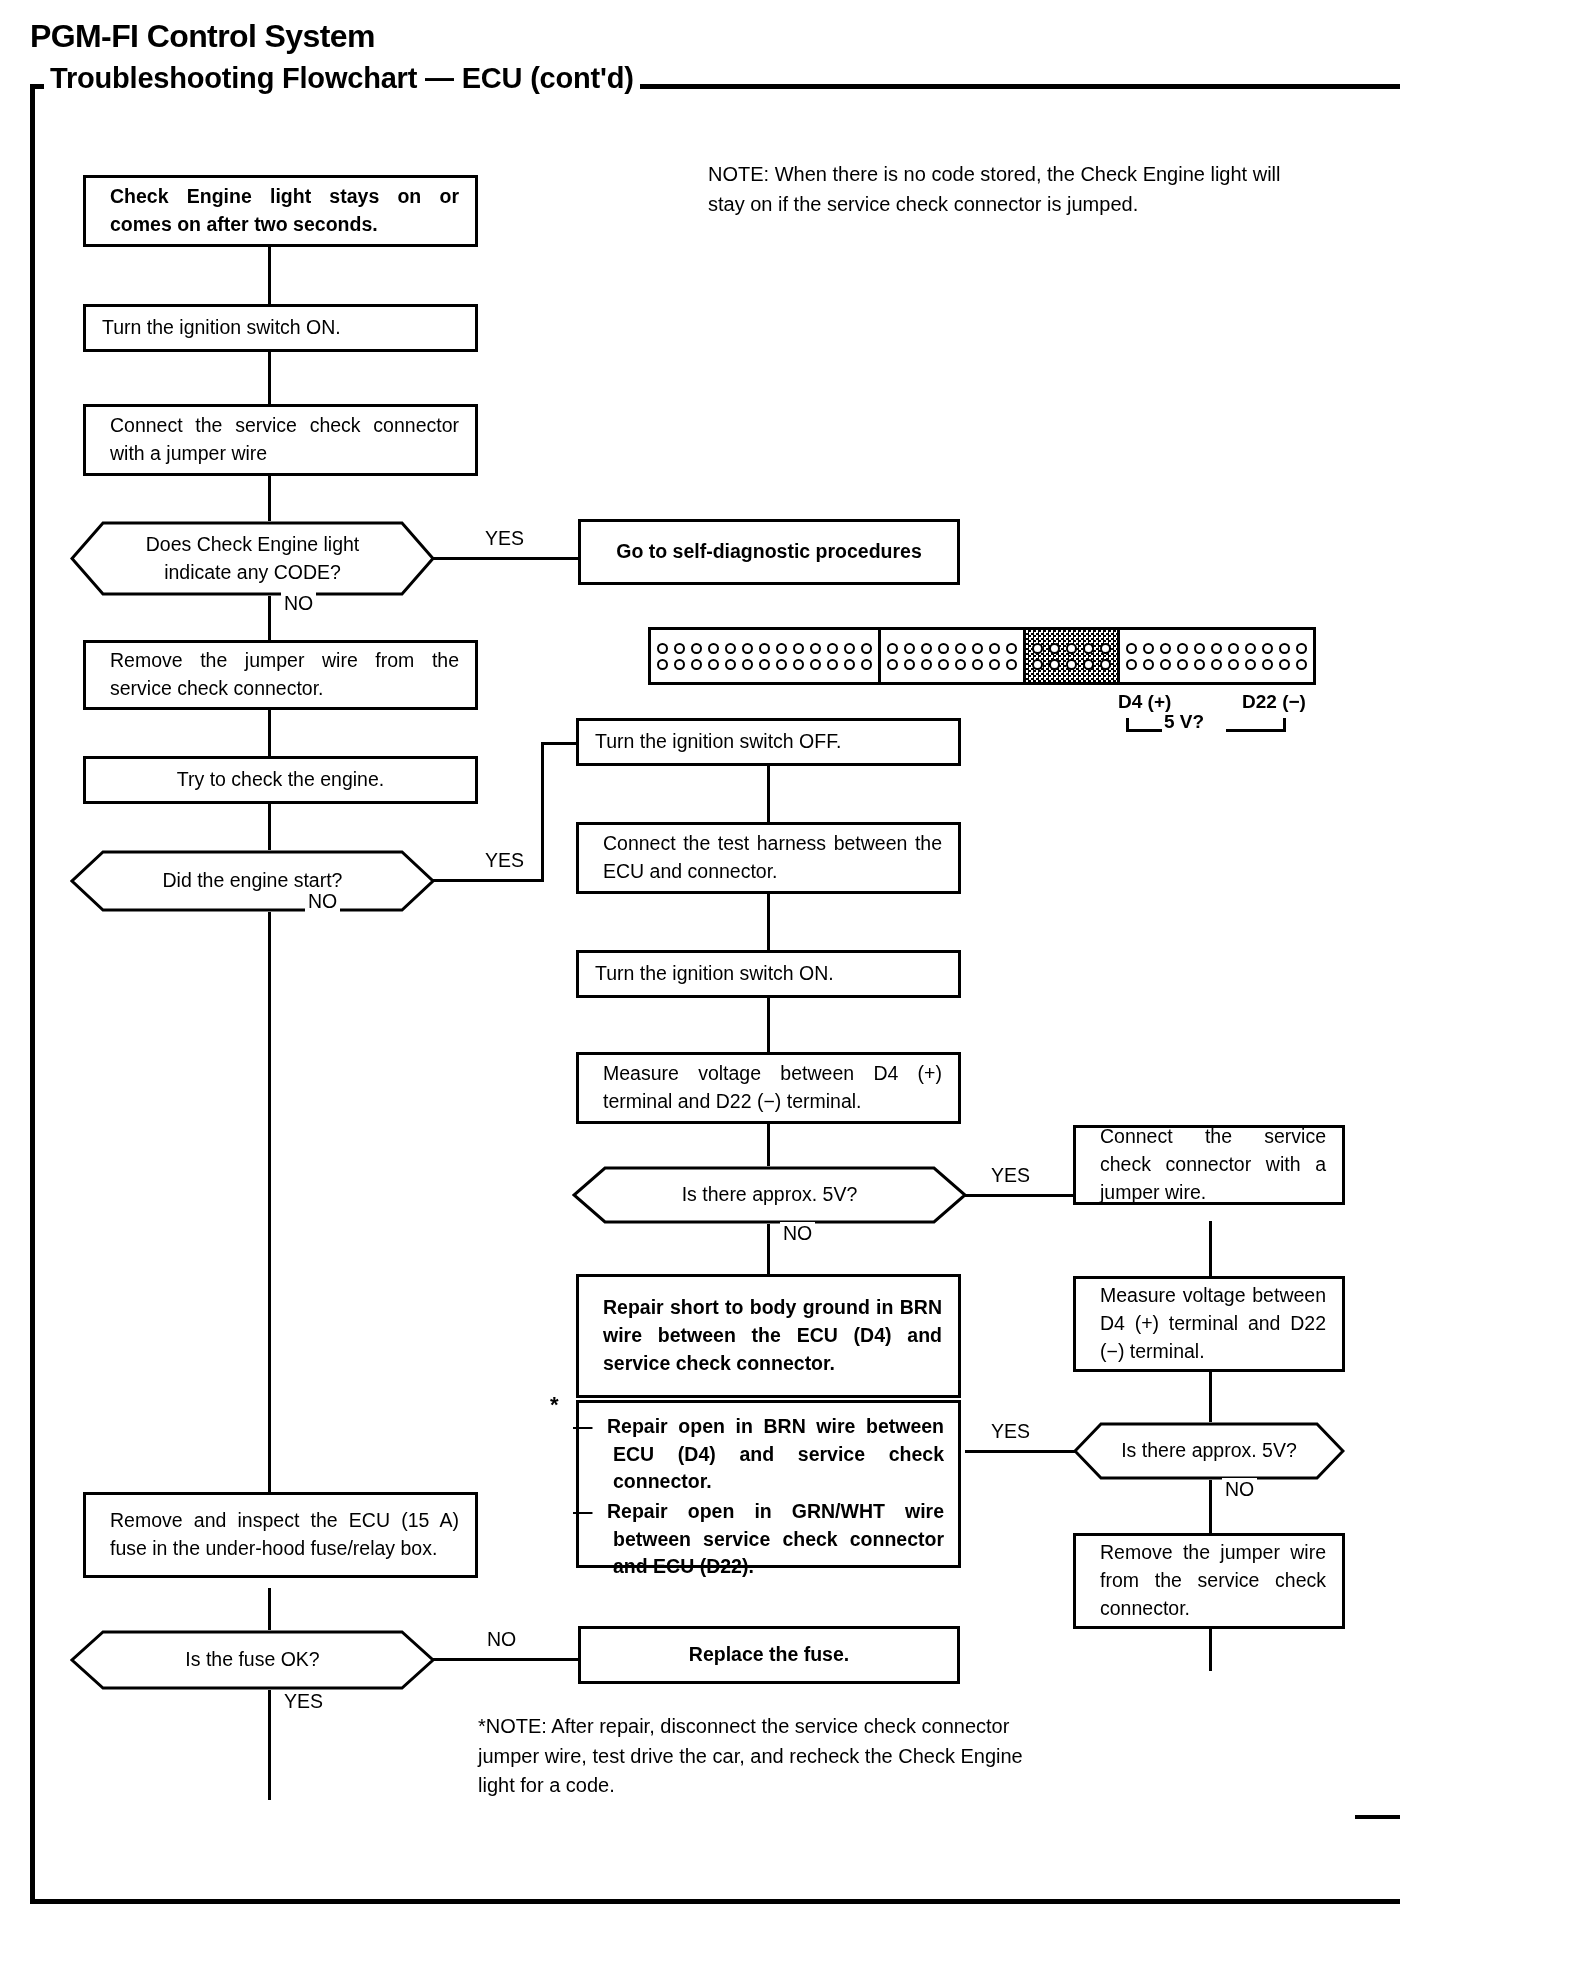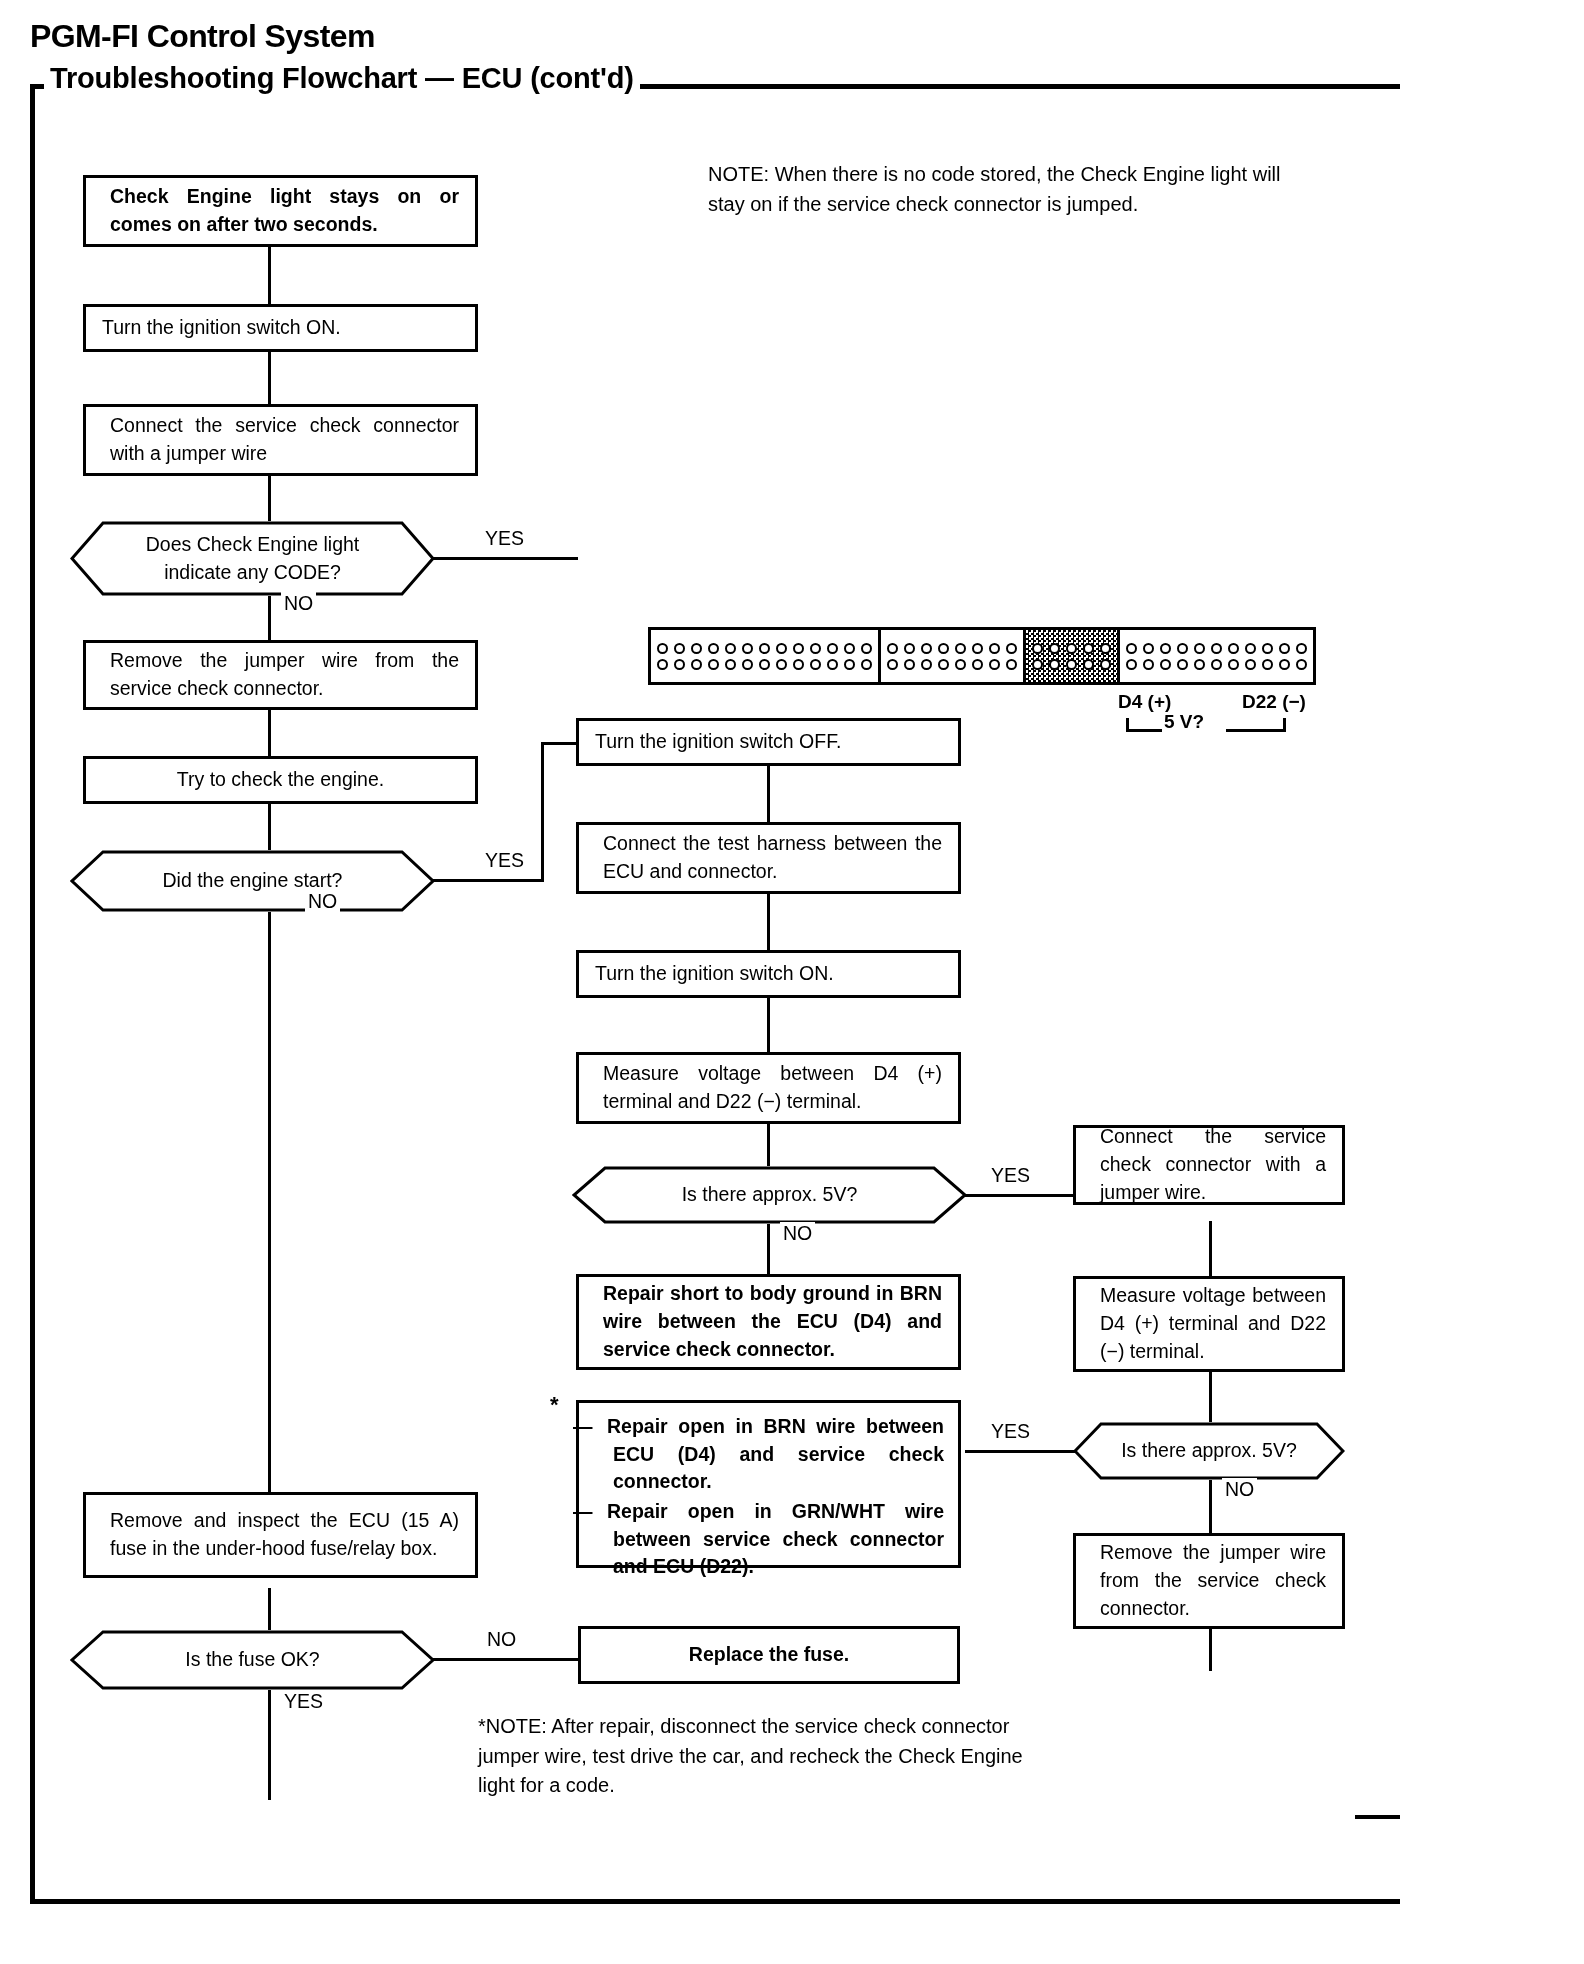--- a/index.html
+++ b/index.html
@@ -95,20 +95,23 @@
 
   <div class="hex" style="left:70px;top:521px;width:365px;height:76px;">
     <svg width="365" height="75" viewBox="0 0 365 75">
       <polygon points="33,2 332,2 363,37.5 332,73 33,73 2,37.5" fill="#fff" stroke="#000" stroke-width="3"></polygon>
     </svg>
     <div class="htxt">Does Check Engine light indicate any CODE?</div>
   </div>
 
   <div class="ln lh" style="left:433px;top:557px;width:145px;"></div>
   <div class="lbl" style="left:482px;top:527px;">YES</div>
+  <div class="box b ctr" style="left:578px;top:519px;width:382px;height:66px;">
+    <div class="txt">Go to self-diagnostic procedures</div>
+  </div>
 
   <div class="ln lv" style="left:268px;top:596px;height:56px;"></div>
   <div class="lbl" style="left:281px;top:592px;">NO</div>
 
   <div class="box just" style="left:83px;top:640px;width:395px;height:70px;">
     <div class="txt">Remove the jumper wire from the service check connector.</div>
   </div>
   <div class="ln lv" style="left:268px;top:710px;height:46px;"></div>
 
   <div class="box ctr" style="left:83px;top:756px;width:395px;height:48px;">
@@ -287,21 +290,21 @@
     <svg width="395" height="58" viewBox="0 0 395 58">
       <polygon points="33,2 362,2 393,29 362,56 33,56 2,29" fill="#fff" stroke="#000" stroke-width="3"></polygon>
     </svg>
     <div class="htxt">Is there approx. 5V?</div>
   </div>
   <div class="ln lh" style="left:965px;top:1194px;width:110px;"></div>
   <div class="lbl" style="left:988px;top:1164px;">YES</div>
   <div class="ln lv" style="left:767px;top:1224px;height:50px;"></div>
   <div class="lbl" style="left:780px;top:1222px;">NO</div>
 
-  <div class="box b just" style="left:576px;top:1274px;width:385px;height:96px;">
+  <div class="box b just" style="left:576px;top:1274px;width:385px;height:124px;">
     <div class="txt">Repair short to body ground in BRN wire between the ECU (D4) and service check connector.</div>
   </div>
 
   <div class="star" style="left:550px;top:1392px;">*</div>
   <div class="blist" style="left:576px;top:1400px;width:385px;height:168px;">
     <ul id="repair-list">
         <li><span class="dash">—</span><span>Repair open in BRN wire between ECU (D4) and service check connector.</span></li>
         <li><span class="dash">—</span><span>Repair open in GRN/WHT wire between service check connector and ECU (D22).</span></li>
       </ul>
   </div>

